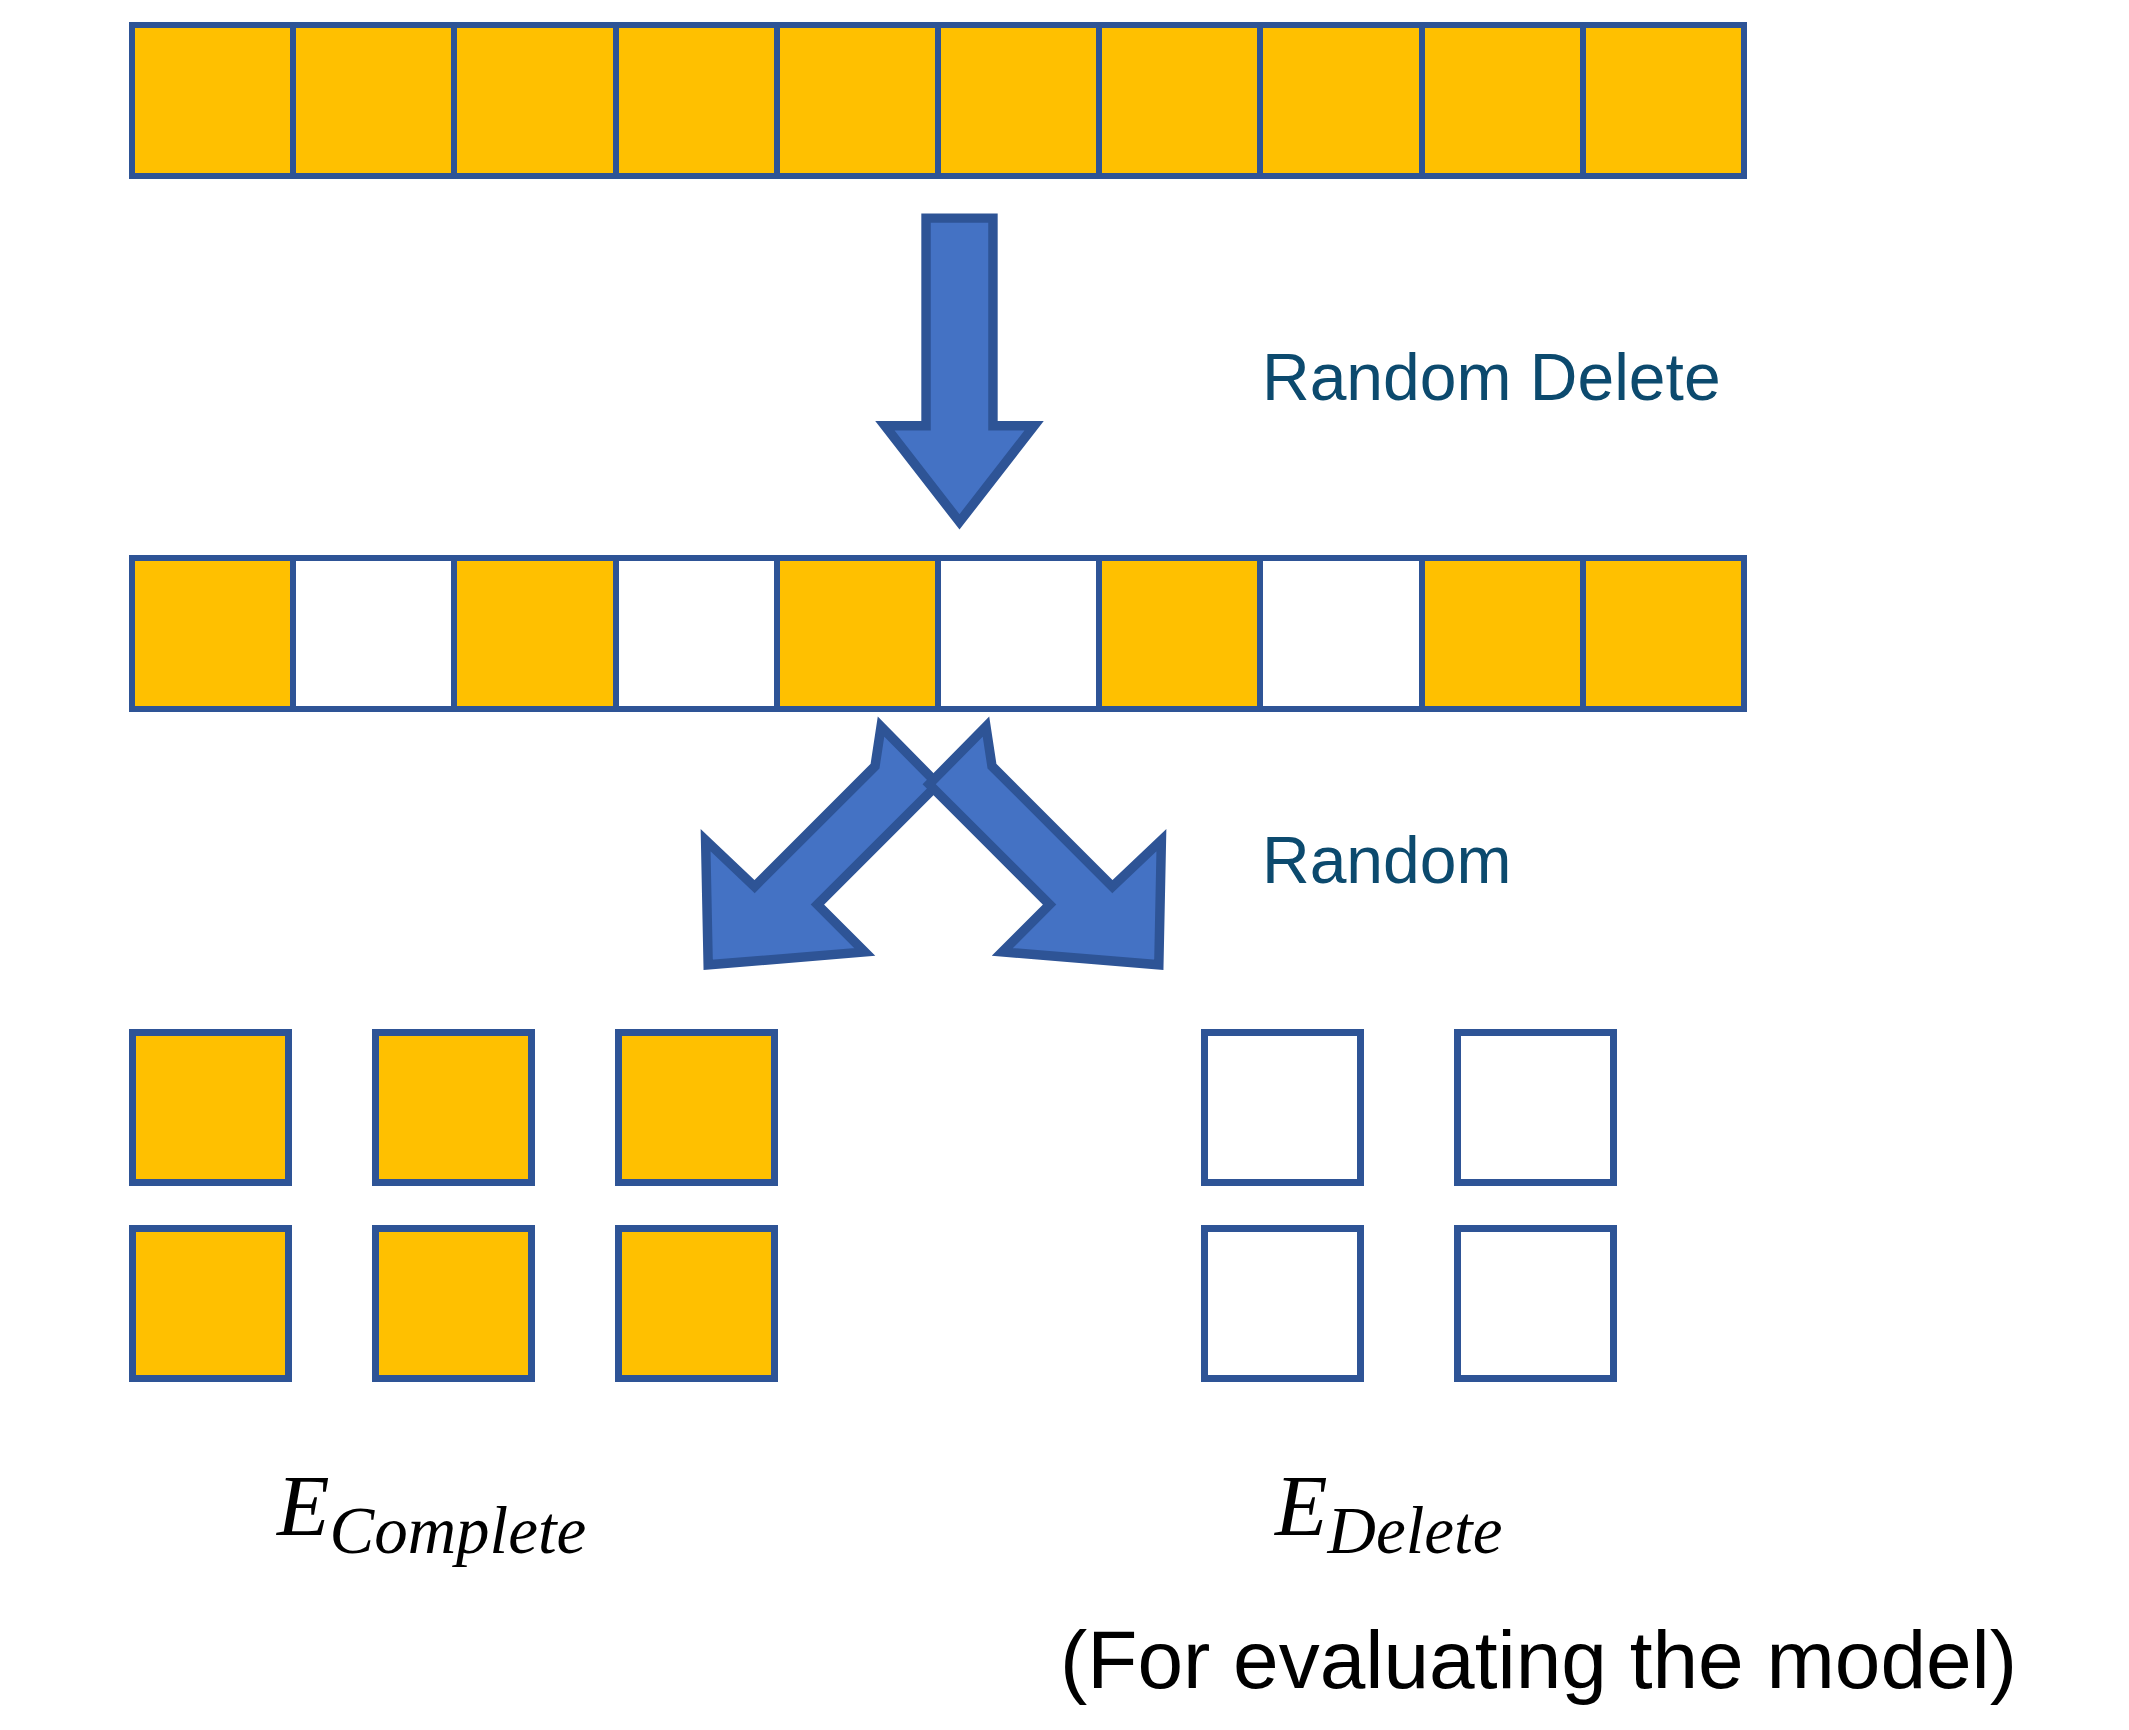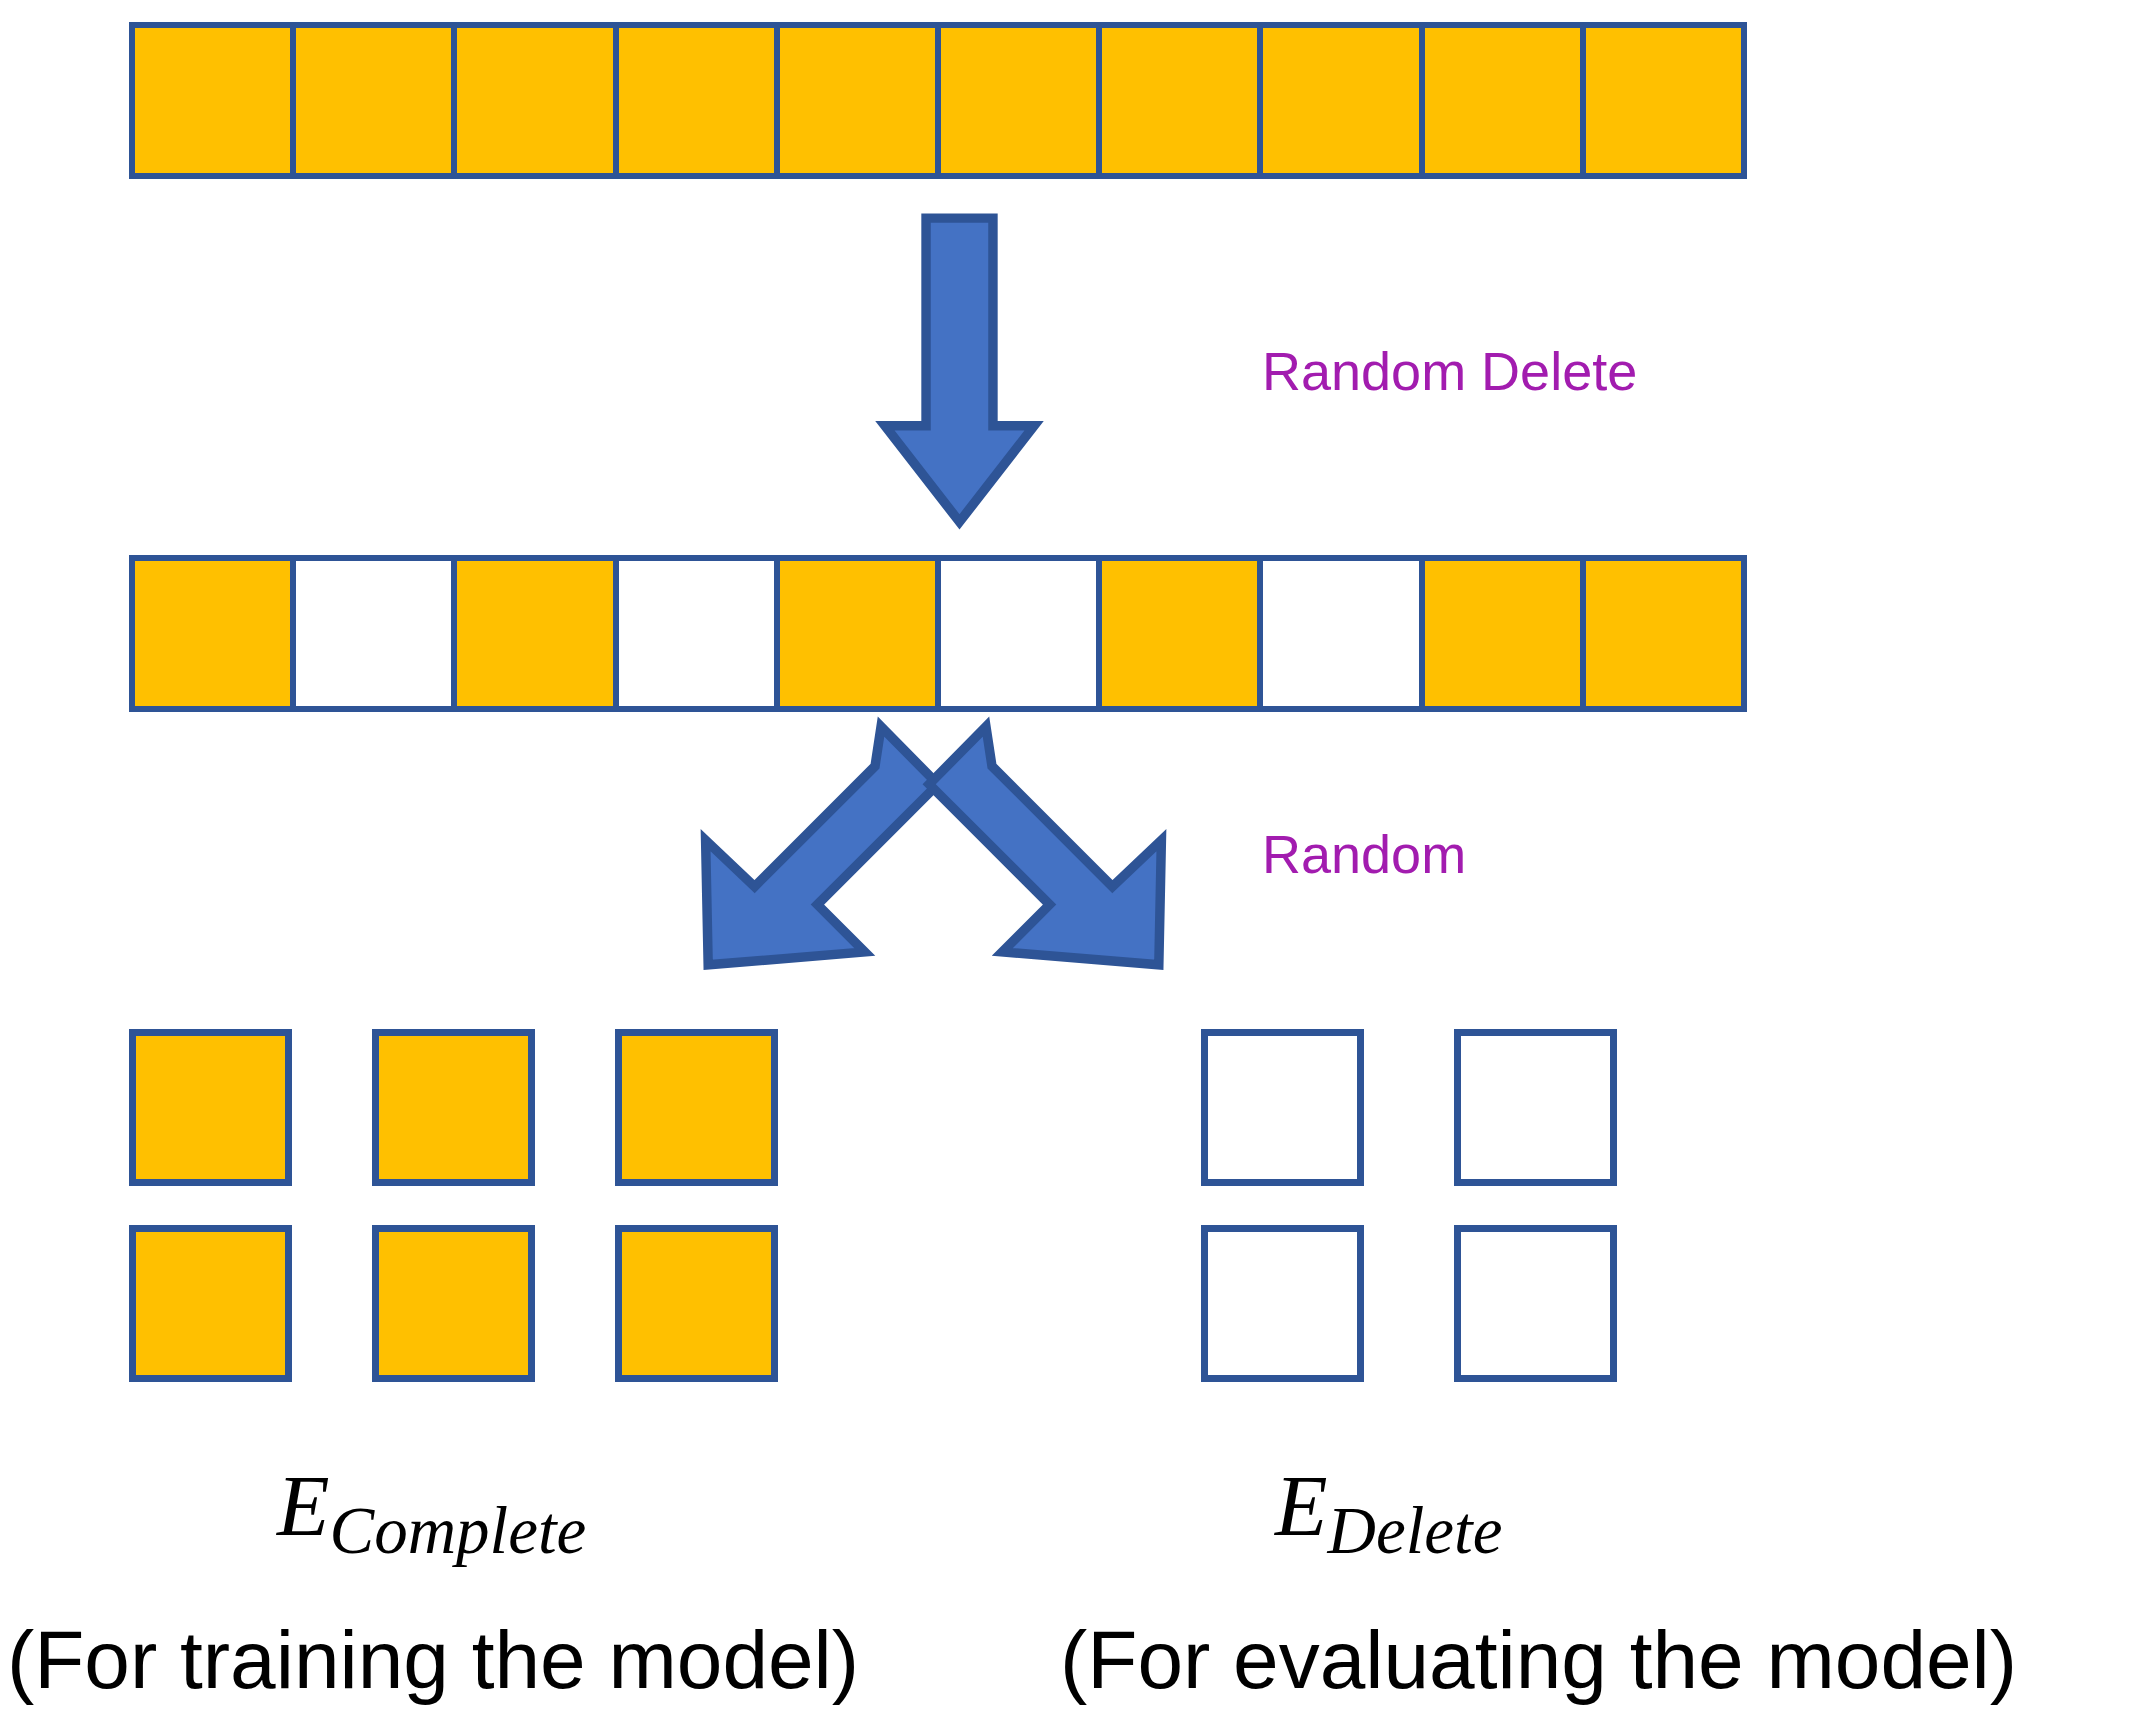--- a/index.html
+++ b/index.html
@@ -48,23 +48,23 @@
   .arrow-shape {
     fill: #4472C4;
     stroke: #2E5496;
     stroke-width: 11;
     stroke-linejoin: miter;
   }
 
   
   .process-label {
     position: absolute;
-    color: #a21caf;
+    color: #0c4a6e;
     font-family: "Liberation Sans", sans-serif;
-    font-size: 54px;
+    font-size: 66px;
     line-height: 1.05;
     white-space: nowrap;
   }
   #label-random-delete { left: 1262px; top: 343px; }
   #label-split         { left: 1262px; top: 826px; }
 
   
   .square-group { position: absolute; }
   .square-row { display: flex; }
   .square-row + .square-row { margin-top: 39px; }
@@ -187,18 +187,17 @@
   </div>
 
   <div class="math-label" id="label-e-complete">
     <span>E</span><span class="sub">Complete</span>
   </div>
 
   <div class="math-label" id="label-e-missing">
     <span>E</span><span class="sub">Delete</span>
   </div>
 
-  <div class="caption" id="caption-complete">(For training the model)</div>
 
   <div class="caption" id="caption-missing">(For evaluating the model)</div>
 
 </div>
 
 
 </body></html>

